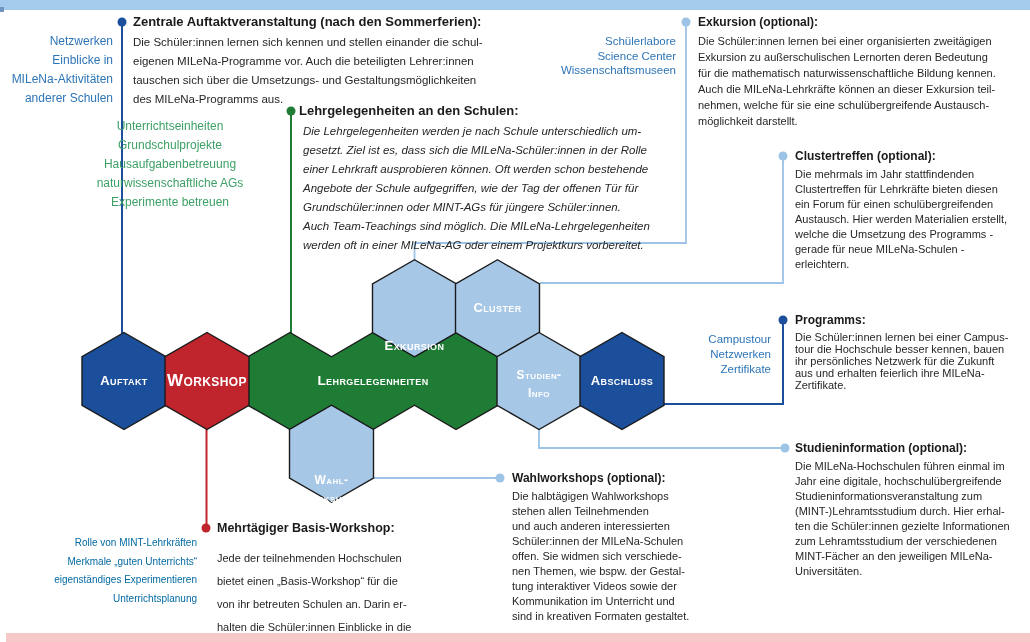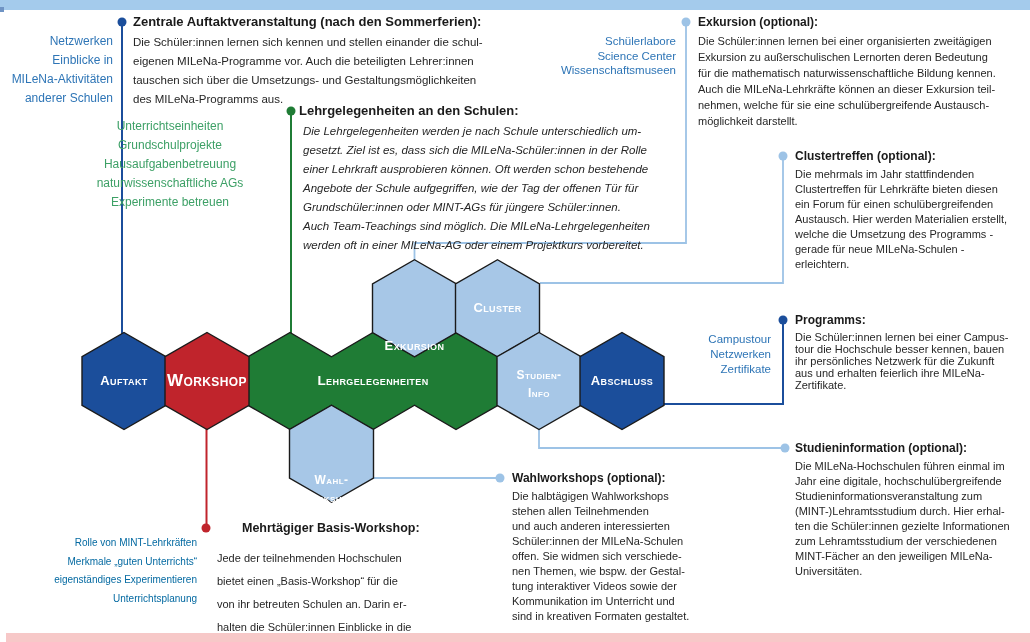--- a/index.html
+++ b/index.html
@@ -138,21 +138,21 @@
   <div class="body" style="left:512px; top:489px; width:205px; font-size:11px; line-height:15px;">Die halbtägigen Wahlworkshops
 stehen allen Teilnehmenden
 und auch anderen interessierten
 Schüler:innen der MILeNa-Schulen
 offen. Sie widmen sich verschiede-
 nen Themen, wie bspw. der Gestal-
 tung interaktiver Videos sowie der
 Kommunikation im Unterricht und
 sind in kreativen Formaten gestaltet.</div>
 
-  <div class="title" style="left:217px; top:520px; font-size:12.5px;margin-left:25px;">Mehrtägiger Basis-Workshop:</div>
+  <div class="title" style="left:217px; top:520px; font-size:12.5px;">Mehrtägiger Basis-Workshop:</div>
   <div class="body" style="left:217px; top:539px; width:225px; font-size:11px; line-height:23px;margin-top:8px;">Jede der teilnehmenden Hochschulen
 bietet einen „Basis-Workshop“ für die
 von ihr betreuten Schulen an. Darin er-
 halten die Schüler:innen Einblicke in die
 Zukunft des Berufs von Lehrkräften und
 gestalten selber eine Unterrichtseinheit.</div>
   <div class="kw" style="left:20px; top:534px; width:177px; font-size:10px; line-height:18.5px; color:#0369a1;">Rolle von MINT-Lehrkräften
 Merkmale „guten Unterrichts“
 eigenständiges Experimentieren
 Unterrichtsplanung</div>

